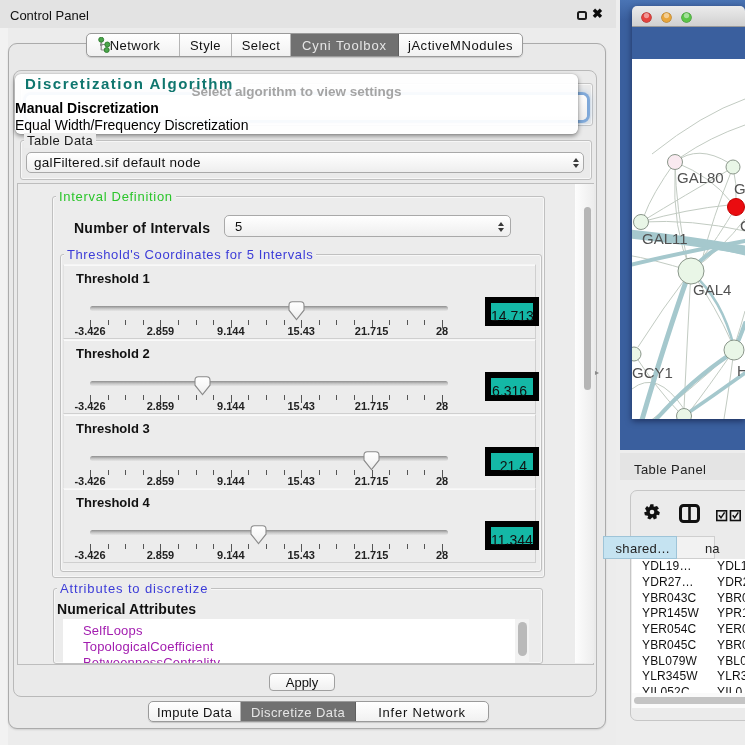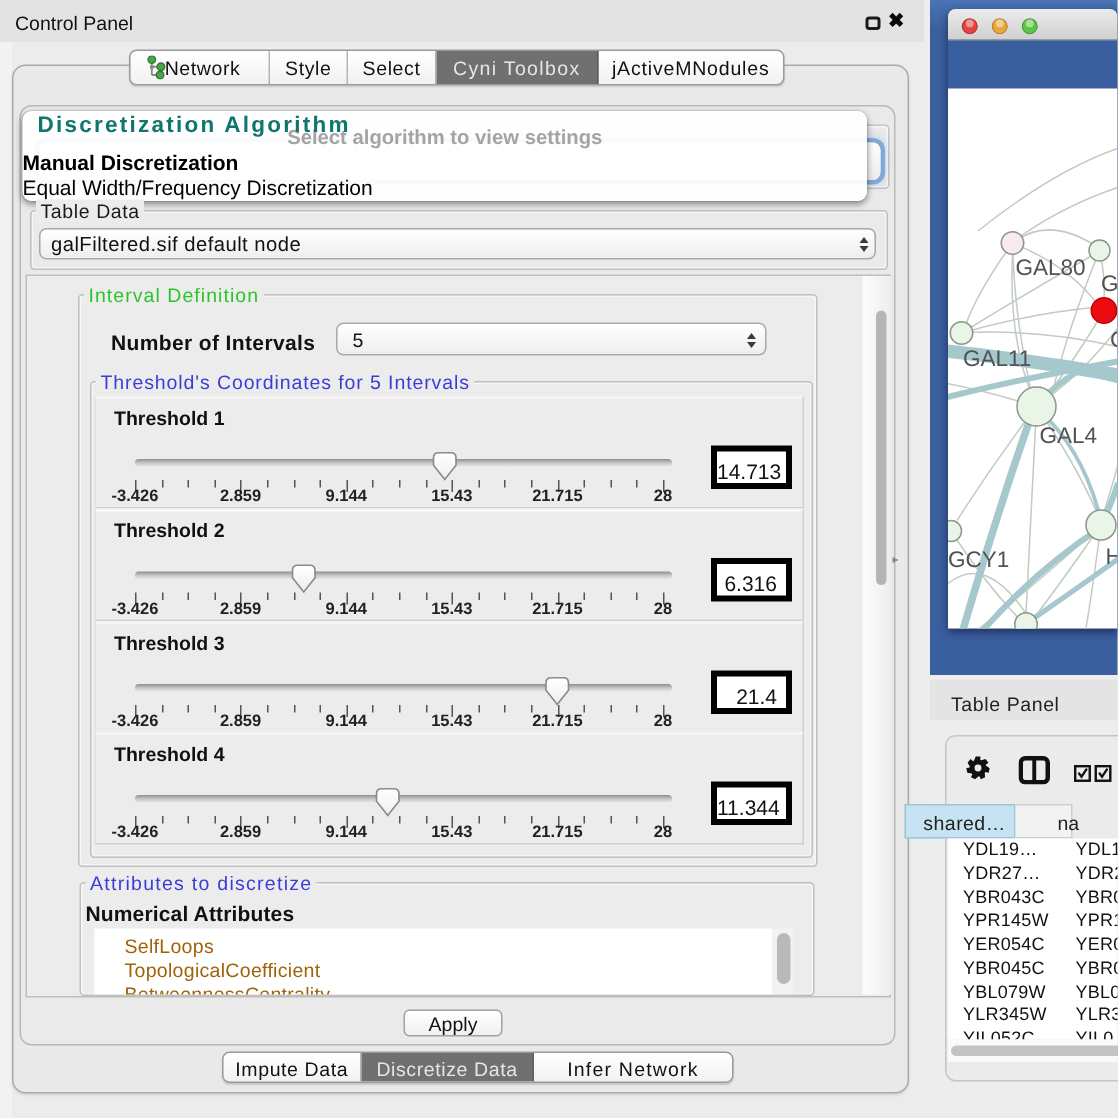--- a/index.html
+++ b/index.html
@@ -60,28 +60,28 @@
 #tcgroup { left:60px; top:254px; width:482px; height:318px; }
 #tcgroup .gtitle { color:#3c3cd8; letter-spacing:0.6px; }
 
 .thpanel { position:absolute; left:63px; width:473px; height:75px; background:#ececec;
   border:1px solid #cfcfcf; border-top-color:#f5f5f5; border-left-color:#e2e2e2; box-shadow:0 1px 0 rgba(255,255,255,0.7) inset; }
 .thtitle { position:absolute; left:12px; top:6px; font-size:13px; font-weight:bold; color:#111; }
 .track { position:absolute; height:5px; border-radius:2.5px; background:linear-gradient(#8e8e8e,#c9c9c9 55%,#e6e6e6); }
 .tick { position:absolute; width:1px; background:#555; }
 .slab { position:absolute; width:60px; text-align:center; font-size:11px; font-weight:bold; color:#222; }
 .thumb { position:absolute; }
-.valbox { position:absolute; left:410px; width:54px; height:29px; background:#ffffff; border:4px solid #000000;
+.valbox { position:absolute; left:421px; width:54px; height:29px; background:#14b8a6; border:6px solid #000000;
   font-size:14px; color:#111; text-align:right; padding:5px 6px 0 0; }
 
 #adgroup { left:53px; top:588px; width:490px; height:76px; }
 #adgroup .gtitle { color:#3c3cd8; letter-spacing:0.85px; }
 #numattr { position:absolute; left:57px; top:601px; font-size:14px; letter-spacing:0.1px; font-weight:bold; color:#111; }
 #attrlist { position:absolute; left:63px; top:619px; width:452px; height:44px; background:#ffffff; overflow:hidden; padding-top:3.5px; }
-#attrlist div { font-size:13px; letter-spacing:0.2px; color:#a16207; padding-left:20px; height:16px; }
+#attrlist div { font-size:13px; letter-spacing:0.2px; color:#a21caf; padding-left:20px; height:16px; }
 #alsb { position:absolute; left:515px; top:619px; width:14px; height:44px; background:#f2f2f2; }
 #althumb { position:absolute; left:518px; top:622px; width:9px; height:34px; background:#b9b9b9; border-radius:4.5px; }
 
 #applybtn { position:absolute; left:269px; top:672.5px; width:66px; height:18px; border:1px solid #a0a0a0; border-radius:4px;
   background:linear-gradient(#ffffff,#f0f0f0); font-size:13px; color:#111; text-align:center; padding-top:1px; }
 
 
 #sparrow { position:absolute; left:595px; top:368px; font-size:8px; color:#888; }
 
 

